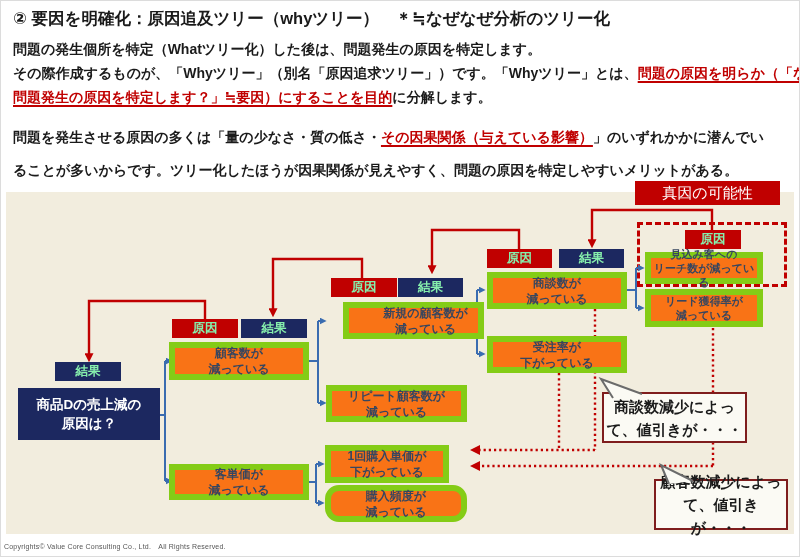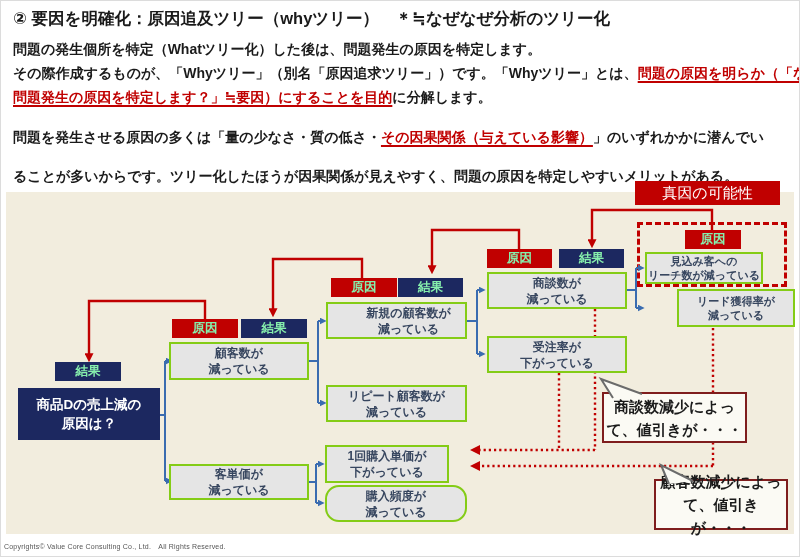--- a/index.html
+++ b/index.html
@@ -13,21 +13,21 @@
   .panel{position:absolute;left:6px;top:192px;width:788px;height:342px;background:#f2edde;z-index:0;}
 
   .banner{position:absolute;left:635px;top:181px;width:145px;height:24px;background:#c00000;color:#fff;
           font-size:15px;font-weight:normal;text-align:center;line-height:24px;z-index:3;}
   .dashedbox{position:absolute;left:637px;top:222px;width:150px;height:65px;border:3px dashed #c00000;z-index:1;box-sizing:border-box;}
 
   .chip{position:absolute;height:19px;line-height:19px;text-align:center;color:#86efac;font-size:12.5px;font-weight:bold;z-index:3;}
   .chip.red{background:#c00000;}
   .chip.navy{background:#1c2860;}
 
-  .node{position:absolute;background:#e5e5e5;border:2px solid #84cc16;color:#37465f;font-size:12px;font-weight:bold;
+  .node{position:absolute;background:#f97316;border:6px solid #84cc16;color:#37465f;font-size:12px;font-weight:bold;
         text-align:center;white-space:pre-line;display:flex;align-items:center;justify-content:center;
         line-height:16px;z-index:3;box-sizing:border-box;}
   .node.small{font-size:11px;line-height:14px;}
   .node.rootbox{background:#1c2860;border:none;color:#fff;font-size:13.5px;line-height:19px;}
 
   .bubble{position:absolute;background:#fbfaf4;border:2px solid #7f1d1d;color:#1a1a1a;font-size:15px;font-weight:bold;
           text-align:center;white-space:pre-line;display:flex;align-items:center;justify-content:center;
           line-height:23px;z-index:5;box-sizing:border-box;}
 
   svg.links{position:absolute;left:0;top:0;z-index:2;pointer-events:none;}
@@ -47,21 +47,21 @@
 </div>
 <div class="iline" style="top:63px;">
   <span>その際作成するものが、「Whyツリー」（別名「原因追求ツリー」）です。「Whyツリー」とは、</span><span class="hl">問題の原因を明らか（「な</span>
 </div>
 <div class="iline" style="top:87px;">
   <span class="hl">問題発生の原因を特定します？」≒要因）にすることを目的</span><span>に分解します。</span>
 </div>
 <div class="iline" style="top:127px;">
   <span>問題を発生させる原因の多くは「量の少なさ・質の低さ・</span><span class="hl">その因果関係（与えている影響）</span><span>」のいずれかかに潜んでい</span>
 </div>
-<div class="iline" style="top:166px;">
+<div class="iline" style="top:160px;">
   <span>ることが多いからです。ツリー化したほうが因果関係が見えやすく、問題の原因を特定しやすいメリットがある。</span>
 </div>
 
 <div class="panel"></div>
 <div class="dashedbox"></div>
 
 <svg class="links" width="800" height="557" viewBox="0 0 800 557">
   <defs>
     <marker id="mred" viewBox="0 0 10 10" refX="2" refY="5" markerWidth="9" markerHeight="9" orient="auto" markerUnits="userSpaceOnUse">
       <path d="M0,0 L10,5 L0,10 Z" fill="#c00000"></path>
@@ -114,40 +114,40 @@
 
 <div class="chip red" style="left:172px;top:319px;width:66px;">原因</div>
 <div class="chip navy" style="left:241px;top:319px;width:66px;">結果</div>
 <div class="node" style="left:169px;top:342px;width:140px;height:38px;">顧客数が
 減っている</div>
 <div class="node" style="left:169px;top:464px;width:140px;height:36px;">客単価が
 減っている</div>
 
 <div class="chip red" style="left:331px;top:278px;width:66px;">原因</div>
 <div class="chip navy" style="left:398px;top:278px;width:65px;">結果</div>
-<div class="node" style="left:326px;top:302px;width:141px;height:37px;padding-left:24px;">新規の顧客数が
+<div class="node" style="left:343px;top:302px;width:141px;height:37px;padding-left:24px;">新規の顧客数が
 減っている</div>
 <div class="node" style="left:326px;top:385px;width:141px;height:37px;">リピート顧客数が
 減っている</div>
 <div class="node" style="left:325px;top:445px;width:124px;height:38px;">1回購入単価が
 下がっている</div>
 <div class="node" style="left:325px;top:485px;width:142px;height:37px;border-radius:14px;">購入頻度が
 減っている</div>
 
 <div class="chip red" style="left:487px;top:249px;width:65px;">原因</div>
 <div class="chip navy" style="left:559px;top:249px;width:65px;">結果</div>
 <div class="node" style="left:487px;top:272px;width:140px;height:37px;">商談数が
 減っている</div>
 <div class="node" style="left:487px;top:336px;width:140px;height:37px;">受注率が
 下がっている</div>
 
 <div class="chip red" style="left:685px;top:230px;width:56px;">原因</div>
 <div class="node small" style="left:645px;top:252px;width:118px;height:32px;">見込み客への
 リーチ数が減っている</div>
-<div class="node small" style="left:645px;top:289px;width:118px;height:38px;margin-left:32px;">リード獲得率が
+<div class="node small" style="left:645px;top:289px;width:118px;height:38px;">リード獲得率が
 減っている</div>
 
 <div class="bubble" style="left:602px;top:392px;width:145px;height:51px;">商談数減少によっ
 て、値引きが・・・</div>
 <div class="bubble" style="left:654px;top:479px;width:134px;height:51px;">顧客数減少によっ
 て、値引きが・・・</div>
 
 <svg class="tails" width="800" height="557" viewBox="0 0 800 557">
   <polygon points="601,379 642,394 613,398" fill="#fbfaf4"></polygon>
   <path d="M642,394 L601,379 L613,398" fill="none" stroke="#6b6b6b" stroke-width="2"></path>

